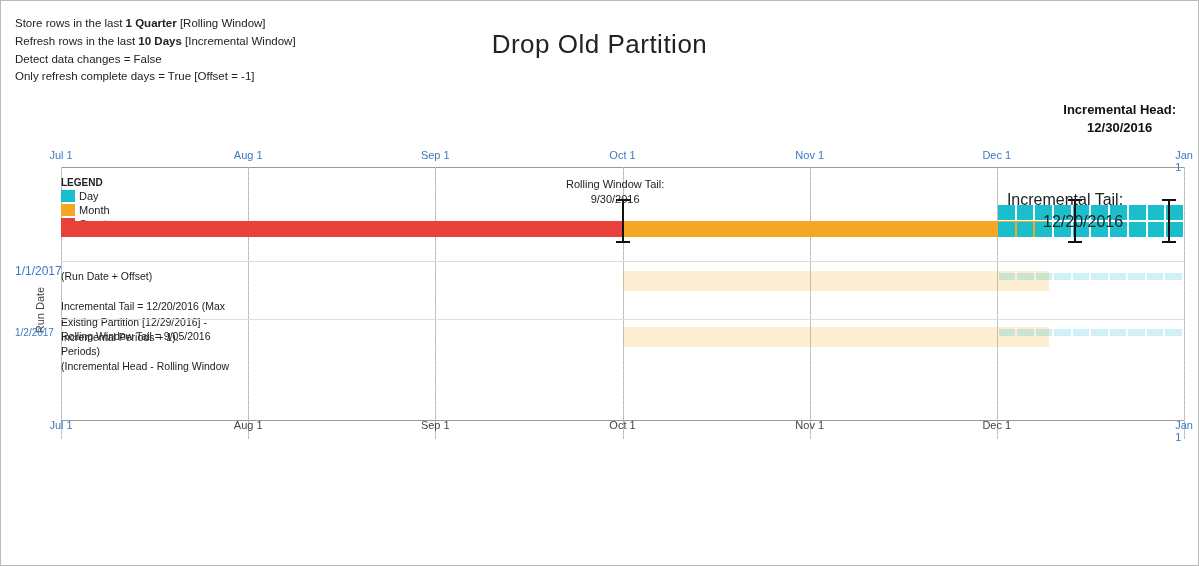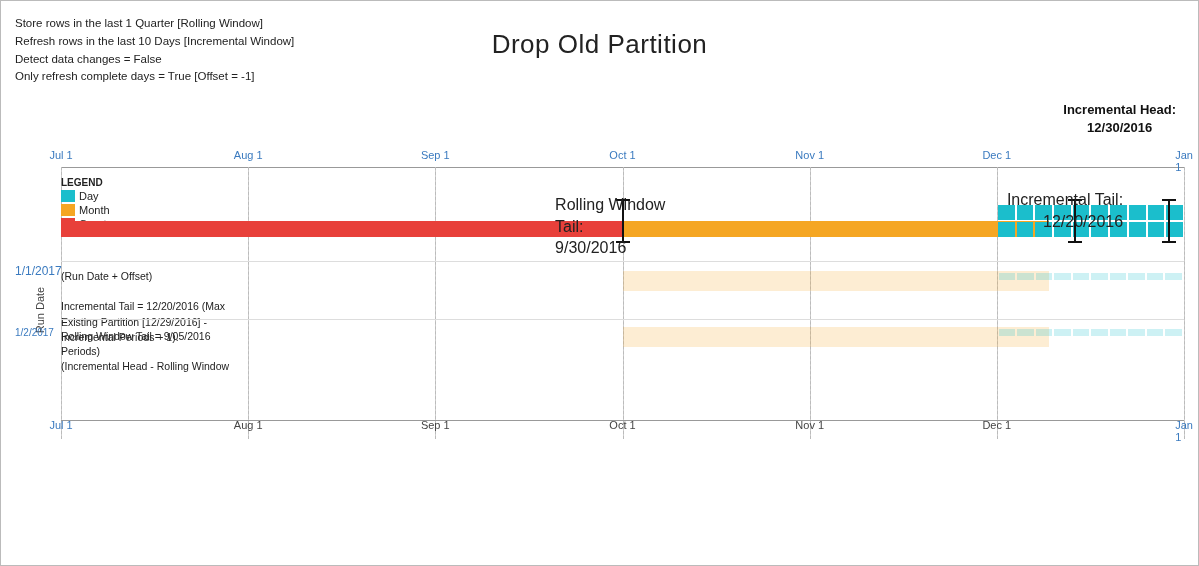--- a/index.html
+++ b/index.html
@@ -20,21 +20,21 @@
       background: #fff;
     }
     
     .info-block {
       position: absolute;
       top: 14px;
       left: 14px;
       line-height: 1.55;
       font-size: 11.5px;
     }
-    .info-block span.bold { font-weight: normal; }
+    .info-block span.bold { font-weight: bold; }
     
     .chart-title {
       position: absolute;
       top: 28px;
       left: 0; right: 0;
       text-align: center;
       font-size: 26px;
       font-weight: 300;
       color: #222;
       letter-spacing: 0.5px;
@@ -226,21 +226,21 @@
     <div style="position:absolute;top:92px;left:50%;width:14px;height:2px;background:#111;transform:translateX(-50%);"></div>
 
     <div style="position:absolute;top:50px;left:90.3%;width:2px;height:44px;background:#111;transform:translateX(-50%);"></div>
     <div style="position:absolute;top:50px;left:90.3%;width:14px;height:2px;background:#111;transform:translateX(-50%);"></div>
     <div style="position:absolute;top:92px;left:90.3%;width:14px;height:2px;background:#111;transform:translateX(-50%);"></div>
 
     <div style="position:absolute;top:50px;left:98.7%;width:2px;height:44px;background:#111;transform:translateX(-50%);"></div>
     <div style="position:absolute;top:50px;left:98.7%;width:14px;height:2px;background:#111;transform:translateX(-50%);"></div>
     <div style="position:absolute;top:92px;left:98.7%;width:14px;height:2px;background:#111;transform:translateX(-50%);"></div>
 
-    <div class="rwt-label" style="position:absolute;top:28px;left:44%;width:120px;font-size:16px;text-align:left;line-height:1.35;margin-top:17px;">
+    <div class="rwt-label" style="position:absolute;top:28px;left:44%;width:120px;font-size:11px;text-align:center;line-height:1.35;">
       <div>Rolling Window Tail:</div>
       <div>9/30/2016</div>
     </div>
 
     <div class="inc-tail-label" style="position:absolute;top:40px;left:83%;width:130px;font-size:16px;text-align:right;line-height:1.35;">
       <div>Incremental Tail:</div>
       <div>12/20/2016</div>
     </div>
 
     <div style="position:absolute;left:-44px;top:155px;font-size:11px;color:#444;transform:rotate(-90deg);transform-origin:center center;white-space:nowrap;">Run Date</div>

